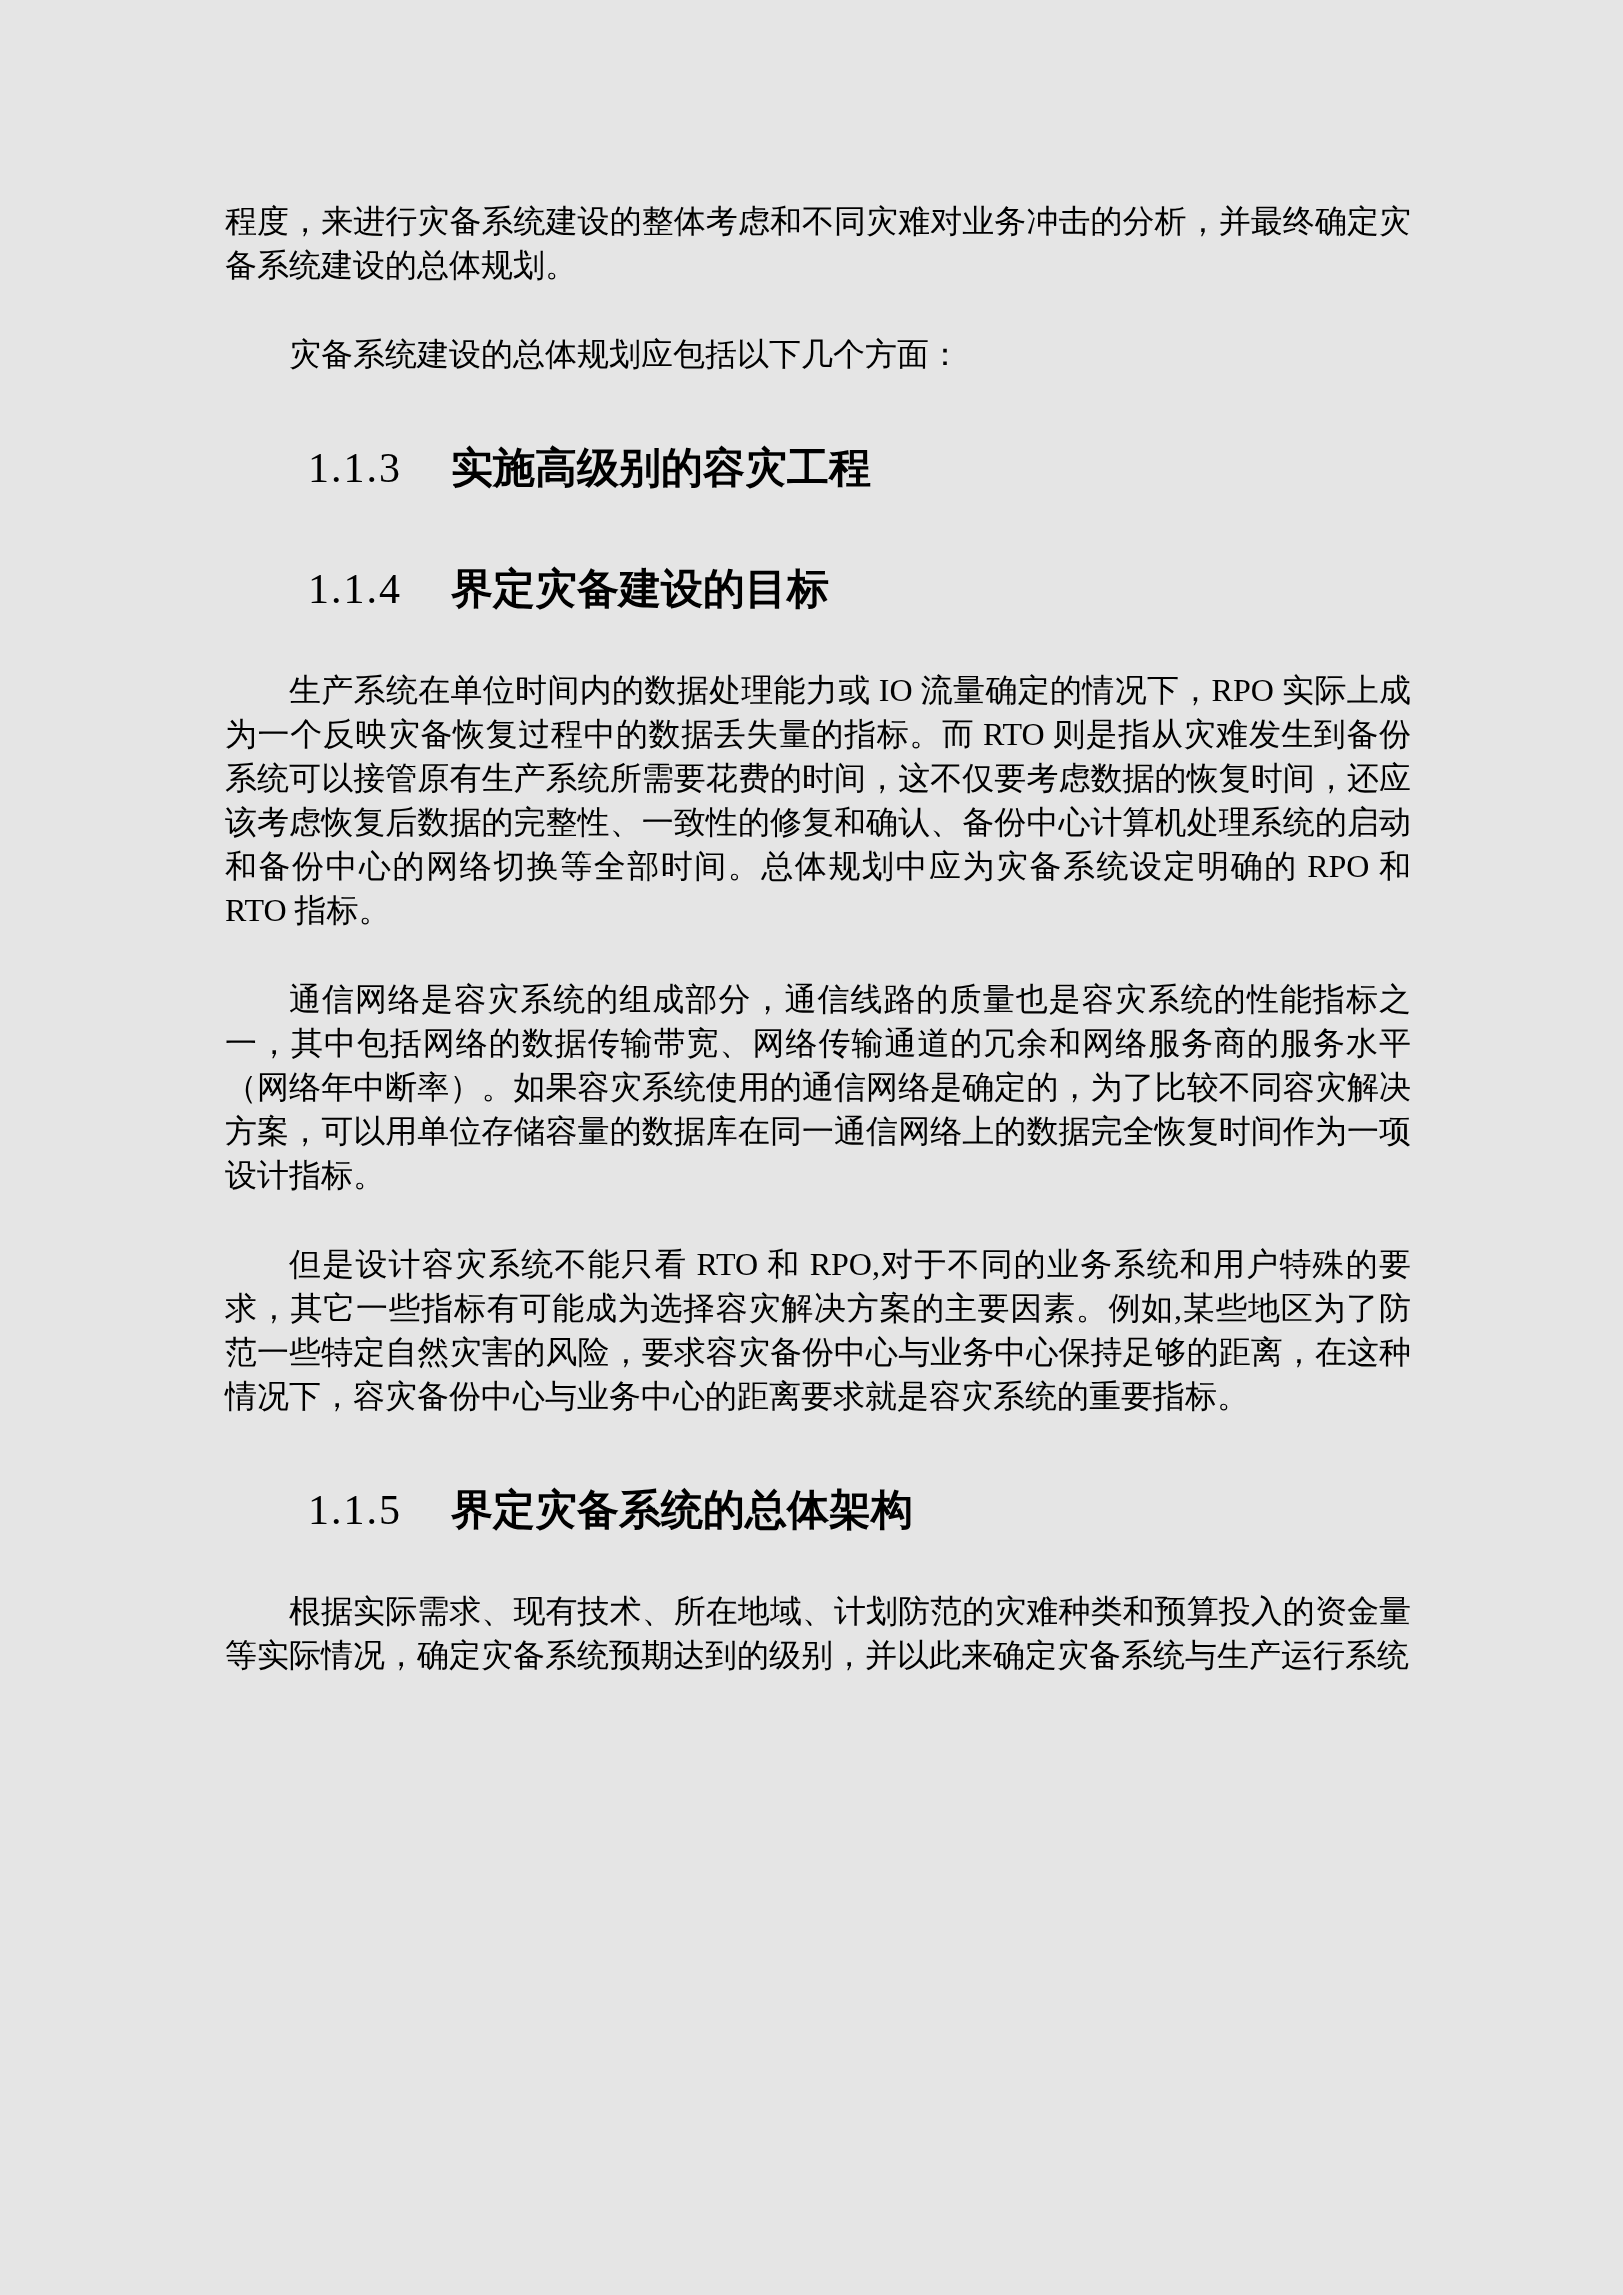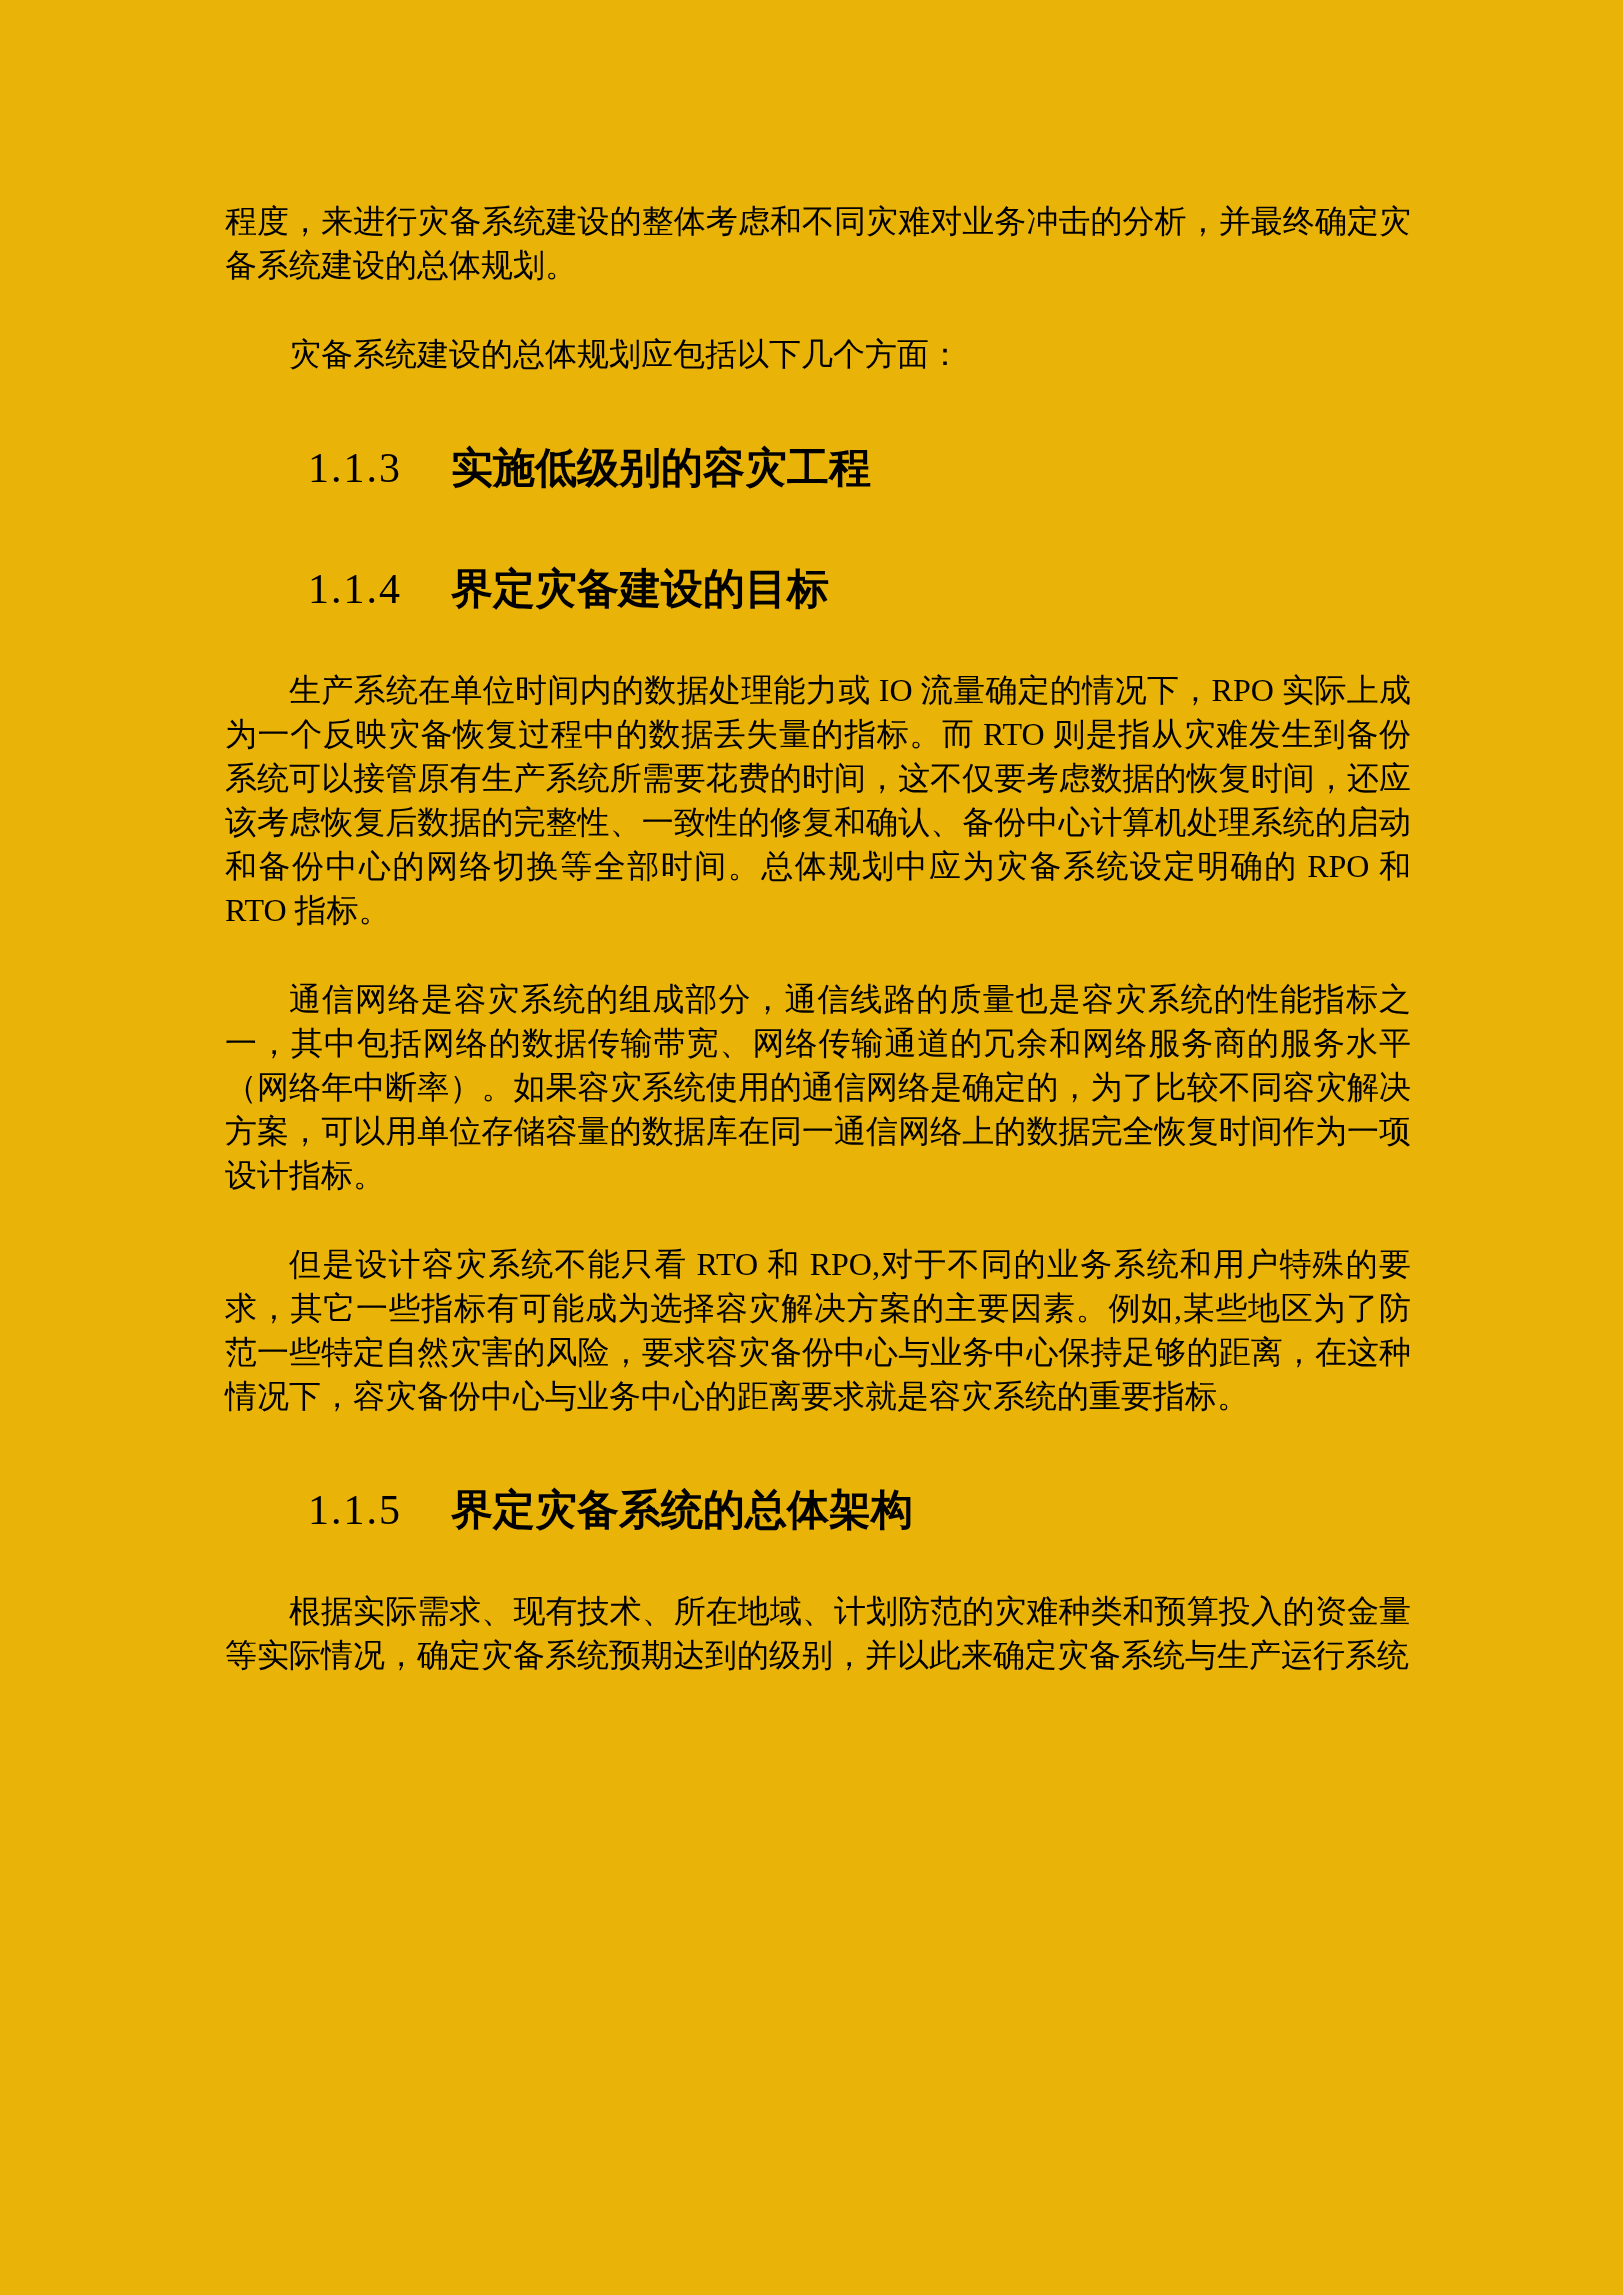--- a/index.html
+++ b/index.html
@@ -6,21 +6,21 @@
     margin: 0;
     padding: 0;
     background: #ffffff;
   }
   .page {
     position: relative;
     width: 1623px;
     height: 2295px;
     box-sizing: border-box;
     padding: 199px 212px 0 225px;
-    background: #eab308;
+    background: #e5e5e5;
     color: #000000;
     font-family: "Liberation Serif", serif;
     overflow: hidden;
   }
   .body-text {
     font-size: 32px;
     line-height: 44px;
     text-align: justify;
     text-indent: 2em;
     margin: 45px 0 0 0;
@@ -49,21 +49,21 @@
 </head>
 <body>
 
 <div class="page">
 
   <p class="body-text no-indent">程度，来进行灾备系统建设的整体考虑和不同灾难对业务冲击的分析，并最终确定灾备系统建设的总体规划。</p>
 
   <p class="body-text">灾备系统建设的总体规划应包括以下几个方面：</p>
 
   <h2 class="heading">
-    <span class="heading-number">1.1.3</span><span class="heading-title">实施低级别的容灾工程</span>
+    <span class="heading-number">1.1.3</span><span class="heading-title">实施高级别的容灾工程</span>
   </h2>
 
 
   <h2 class="heading">
     <span class="heading-number">1.1.4</span><span class="heading-title">界定灾备建设的目标</span>
   </h2>
 
   <p class="body-text">生产系统在单位时间内的数据处理能力或 IO 流量确定的情况下，RPO 实际上成为一个反映灾备恢复过程中的数据丢失量的指标。而 RTO 则是指从灾难发生到备份系统可以接管原有生产系统所需要花费的时间，这不仅要考虑数据的恢复时间，还应该考虑恢复后数据的完整性、一致性的修复和确认、备份中心计算机处理系统的启动和备份中心的网络切换等全部时间。总体规划中应为灾备系统设定明确的 RPO 和 RTO 指标。</p>
 
   <p class="body-text">通信网络是容灾系统的组成部分，通信线路的质量也是容灾系统的性能指标之一，其中包括网络的数据传输带宽、网络传输通道的冗余和网络服务商的服务水平（网络年中断率）。如果容灾系统使用的通信网络是确定的，为了比较不同容灾解决方案，可以用单位存储容量的数据库在同一通信网络上的数据完全恢复时间作为一项设计指标。</p>

